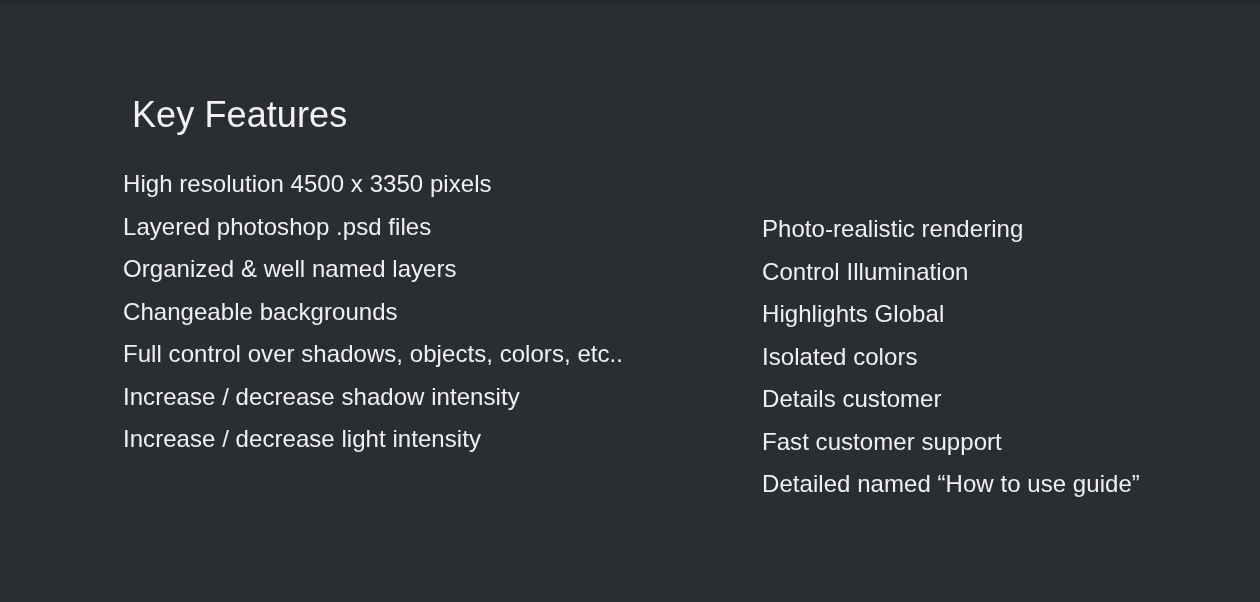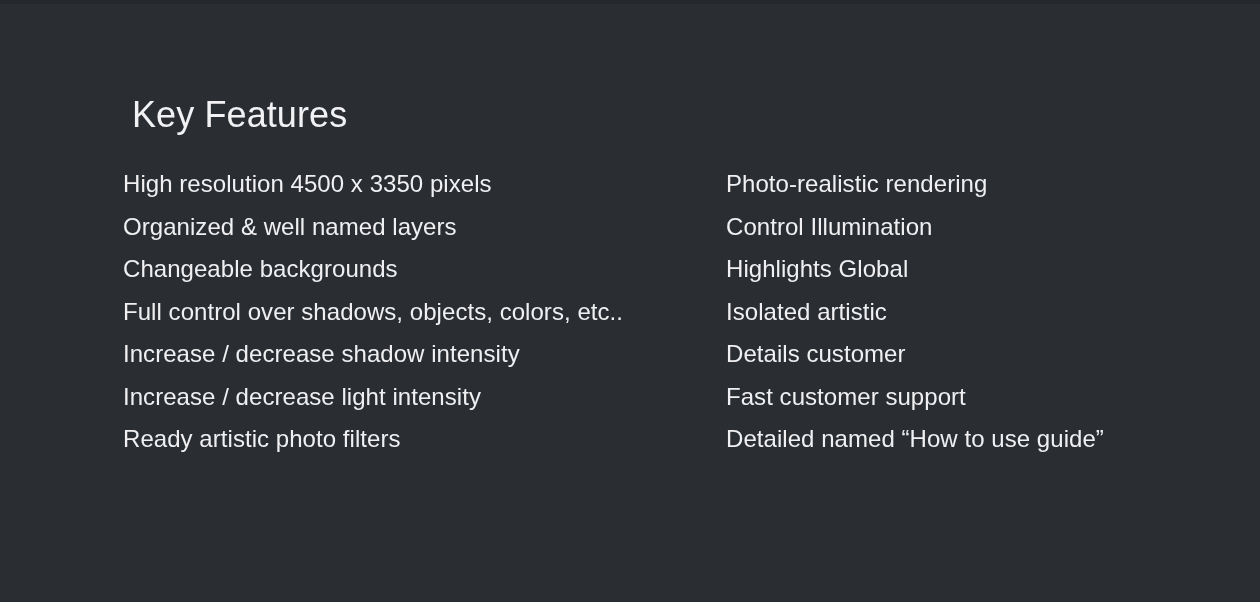--- a/index.html
+++ b/index.html
@@ -53,21 +53,21 @@
     top: 163px;
     width: 1260px;
   }
 
   .feature-column {
     position: absolute;
     top: 0;
   }
 
   .feature-column.left  { left: 110px; width: 620px; margin-left: 13px; }
-  .feature-column.right { left: 726px; width: 470px; }
+  .feature-column.right { left: 762px; width: 470px; margin-top: 45px; }
 
   .feature-item {
     height: 42.5px;
     line-height: 42.5px;
     font-size: 24px;
     font-weight: 400;
     color: #f0f0f2;
     white-space: nowrap;
     letter-spacing: 0.05px;
   }
@@ -78,33 +78,33 @@
 <div class="slide">
 
   <div class="top-edge"></div>
 
   <h1 class="page-title">Key Features</h1>
 
   <div class="columns">
 
     <div class="feature-column left" id="col-left">
         <div class="feature-item">High resolution 4500 x 3350 pixels</div>
+        <div class="feature-item">Layered photoshop .psd files</div>
         <div class="feature-item">Organized &amp; well named layers</div>
         <div class="feature-item">Changeable backgrounds</div>
         <div class="feature-item">Full control over shadows, objects, colors, etc..</div>
         <div class="feature-item">Increase / decrease shadow intensity</div>
         <div class="feature-item">Increase / decrease light intensity</div>
-        <div class="feature-item">Ready artistic photo filters</div>
       </div>
 
     <div class="feature-column right" id="col-right">
         <div class="feature-item">Photo-realistic rendering</div>
         <div class="feature-item">Control Illumination</div>
         <div class="feature-item">Highlights Global</div>
-        <div class="feature-item">Isolated artistic</div>
+        <div class="feature-item">Isolated colors</div>
         <div class="feature-item">Details customer</div>
         <div class="feature-item">Fast customer support</div>
         <div class="feature-item">Detailed named “How to use guide”</div>
       </div>
 
   </div>
 
 </div>
 
 </body></html>

